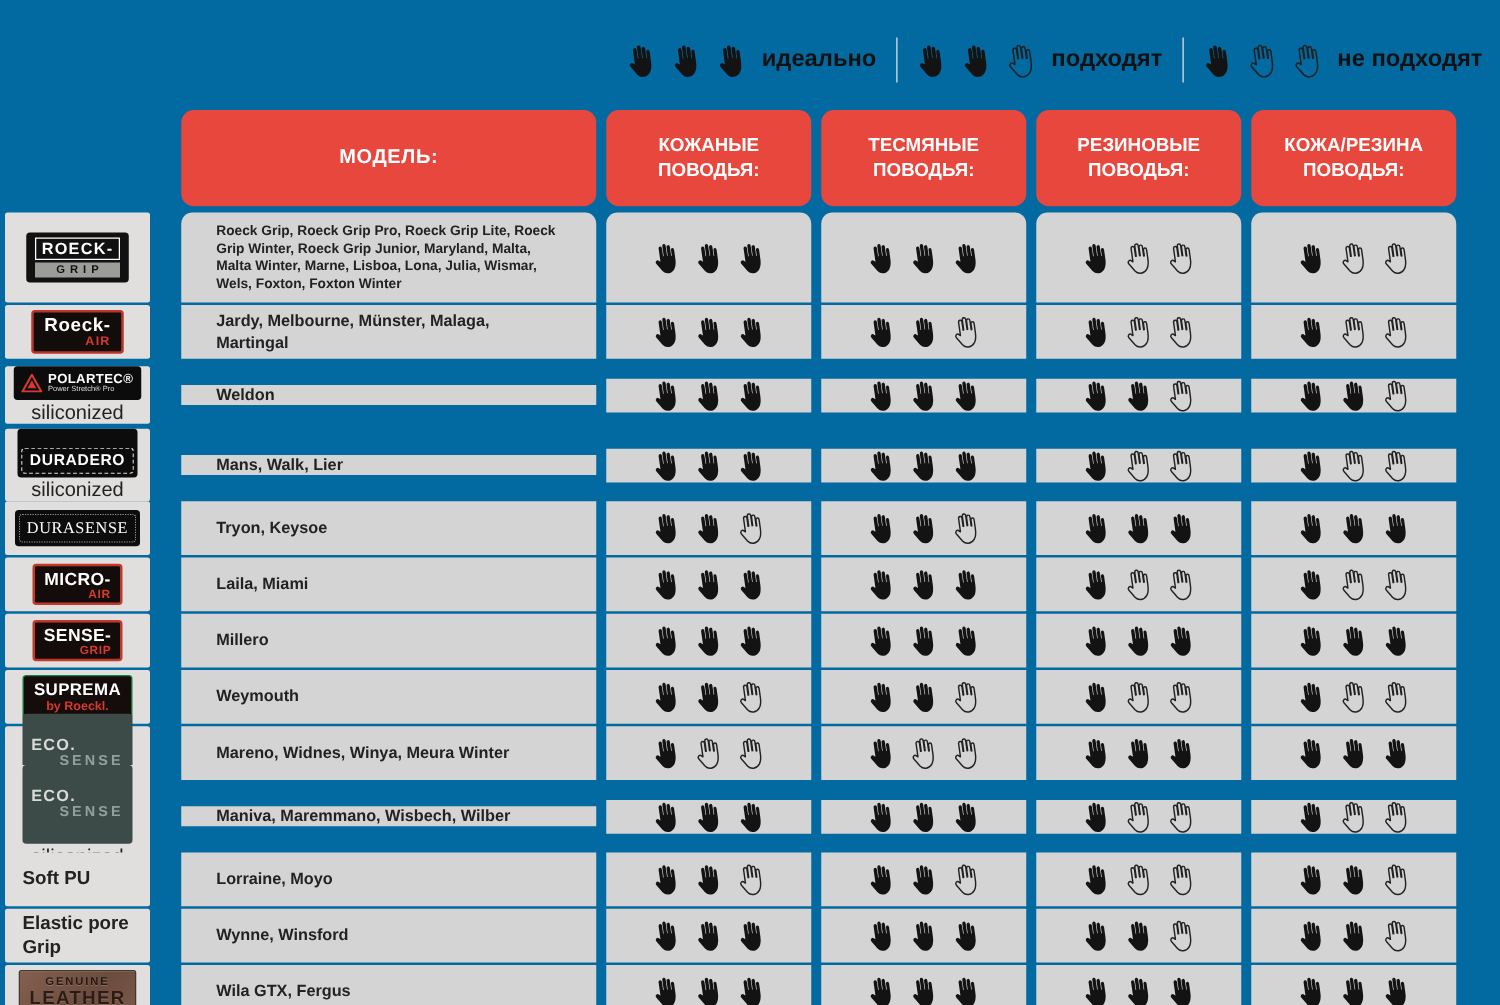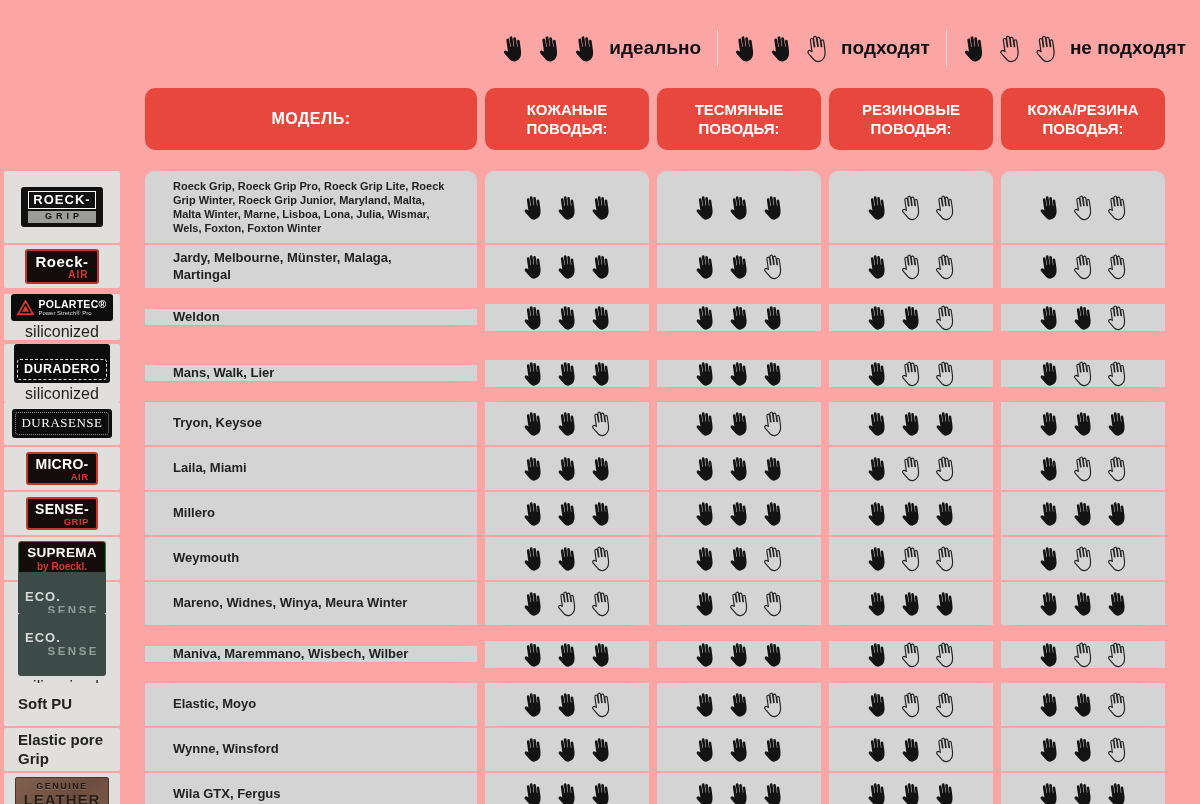--- a/index.html
+++ b/index.html
@@ -1,37 +1,37 @@
 <!DOCTYPE html>
 <html style="--red: #e8473d; --cell: #d4d4d4; --side: #e0dfde; --lred: #d8392e; --teal: #3d4b48;"><head>
 <meta charset="utf-8">
 <style>
   html,body{margin:0;padding:0;background:#fff;}
-  .page{position:relative;width:1200px;height:804px;background:#fca5a5;overflow:hidden;
+  .page{position:relative;width:1200px;height:804px;background:#0369a1;overflow:hidden;
         font-family:"Liberation Sans",sans-serif;}
 
   
   .legend{position:absolute;top:30px;right:14px;display:flex;align-items:center;gap:16px;}
   .lg-item{display:flex;align-items:center;gap:12px;}
   .lg-label{font-size:19px;font-weight:bold;color:#111;}
   .lg-div{width:1px;height:36px;background:#e3e3e3;}
 
   
   .hands{display:flex;align-items:center;gap:13px;}
   .hand{width:21px;height:27px;display:block;}
   .lg-hands .hand{width:23px;height:29px;}
   .hand.f path{fill:#131313;}
   .hand.o path{fill:none;stroke:#222;stroke-width:1.1;stroke-linejoin:round;}
 
   
   .table{position:absolute;left:4px;top:88px;}
   .row{display:flex;gap:8px;margin-bottom:2px;height:43px;align-items:stretch;}
   .row.r-first{height:72px;}
   .row.r-tall{height:54px;align-items:center;}
-  .row.hdr{height:62px;margin-bottom:21px;}
+  .row.hdr{height:77px;margin-bottom:5px;}
   .side{width:116px;margin-right:17px;background:var(--side,#e0dfde);border-radius:2px;
         display:flex;flex-direction:column;align-items:center;justify-content:center;box-sizing:border-box;}
   .hdr .side{background:transparent;}
   .model{width:332px;box-sizing:border-box;}
   .cell{width:164px;box-sizing:border-box;}
   .hcell{background:var(--red,#e8473d);border-radius:10px;color:#fff;font-weight:bold;font-size:15px;
          display:flex;align-items:center;justify-content:center;text-align:center;line-height:1.3;padding:0 10px;}
   .model.hcell{font-size:16px;letter-spacing:.5px;}
   .mcell{background:var(--cell,#d4d4d4);display:flex;align-items:center;padding:0 28px;
          font-size:13px;font-weight:bold;color:#222;line-height:1.3;}
@@ -1010,21 +1010,21 @@
               <svg class="hand o" viewBox="0 0 20 26">
                 <g transform="rotate(-8 10 13)">
                   <path d="M4.7 15.1 L4.7 4.9 Q4.7 3.4 6.0 3.4 Q7.3 3.4 7.3 4.9 L7.3 11.2 L7.8 11.2 L7.8 3.4 Q7.8 1.9 9.1 1.9 Q10.4 1.9 10.4 3.4 L10.4 11.2 L10.9 11.2 L10.9 4.7 Q10.9 3.2 12.2 3.2 Q13.5 3.2 13.5 4.7 L13.5 11.8 L14.0 11.8 L14.0 7.3 Q14.0 5.9 15.2 5.9 Q16.4 5.9 16.4 7.3 L16.4 14.5 Q16.4 19.8 14.5 22.2 Q12.6 24.7 9.7 24.7 Q7.0 24.7 5.3 22.3 L1.4 16.4 Q0.5 15.0 1.6 14.1 Q2.8 13.2 3.8 14.4 Z"></path>
                 </g>
               </svg>
             </div>
           </div>
         </div>
         <div class="row">
           <div class="side side-text">Soft PU</div>
-          <div class="model mcell">Elastic, Moyo</div>
+          <div class="model mcell">Lorraine, Moyo</div>
           <div class="cell rcell">
             <div class="hands">
               <svg class="hand f" viewBox="0 0 20 26">
                 <g transform="rotate(-8 10 13)">
                   <path d="M4.7 15.1 L4.7 4.9 Q4.7 3.4 6.0 3.4 Q7.3 3.4 7.3 4.9 L7.3 11.2 L7.8 11.2 L7.8 3.4 Q7.8 1.9 9.1 1.9 Q10.4 1.9 10.4 3.4 L10.4 11.2 L10.9 11.2 L10.9 4.7 Q10.9 3.2 12.2 3.2 Q13.5 3.2 13.5 4.7 L13.5 11.8 L14.0 11.8 L14.0 7.3 Q14.0 5.9 15.2 5.9 Q16.4 5.9 16.4 7.3 L16.4 14.5 Q16.4 19.8 14.5 22.2 Q12.6 24.7 9.7 24.7 Q7.0 24.7 5.3 22.3 L1.4 16.4 Q0.5 15.0 1.6 14.1 Q2.8 13.2 3.8 14.4 Z"></path>
                 </g>
               </svg>
               <svg class="hand f" viewBox="0 0 20 26">
                 <g transform="rotate(-8 10 13)">
                   <path d="M4.7 15.1 L4.7 4.9 Q4.7 3.4 6.0 3.4 Q7.3 3.4 7.3 4.9 L7.3 11.2 L7.8 11.2 L7.8 3.4 Q7.8 1.9 9.1 1.9 Q10.4 1.9 10.4 3.4 L10.4 11.2 L10.9 11.2 L10.9 4.7 Q10.9 3.2 12.2 3.2 Q13.5 3.2 13.5 4.7 L13.5 11.8 L14.0 11.8 L14.0 7.3 Q14.0 5.9 15.2 5.9 Q16.4 5.9 16.4 7.3 L16.4 14.5 Q16.4 19.8 14.5 22.2 Q12.6 24.7 9.7 24.7 Q7.0 24.7 5.3 22.3 L1.4 16.4 Q0.5 15.0 1.6 14.1 Q2.8 13.2 3.8 14.4 Z"></path>

